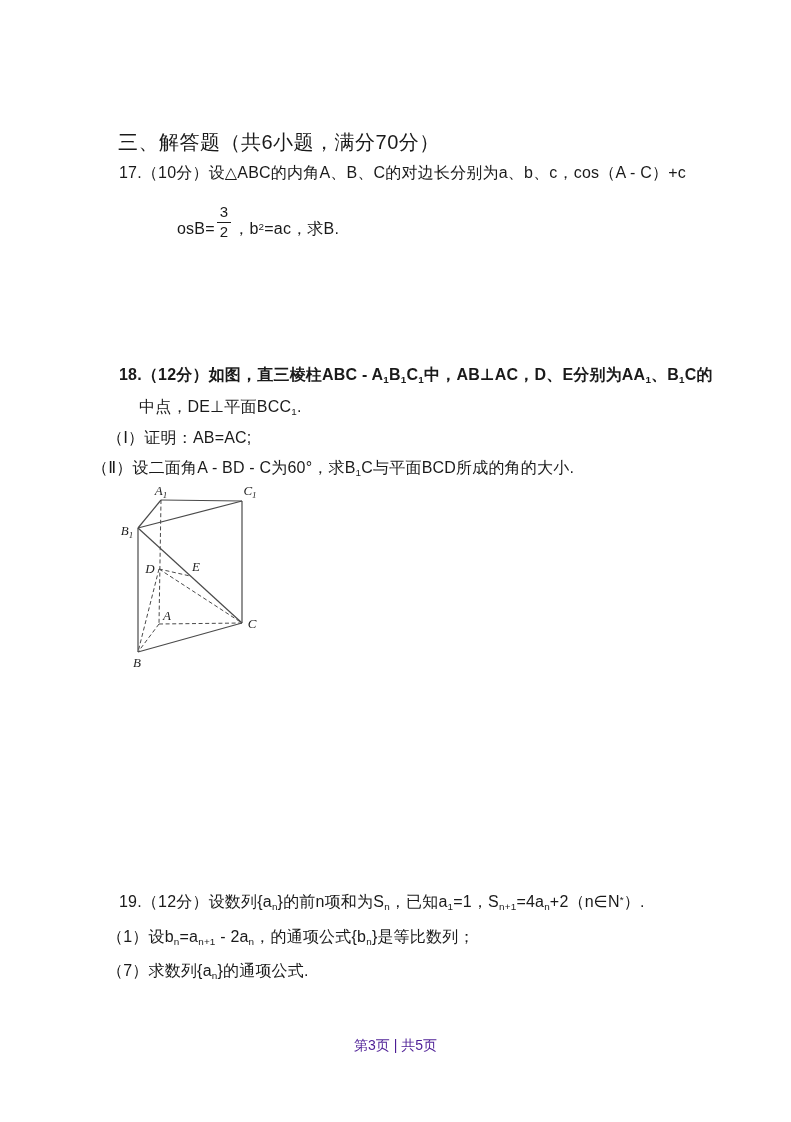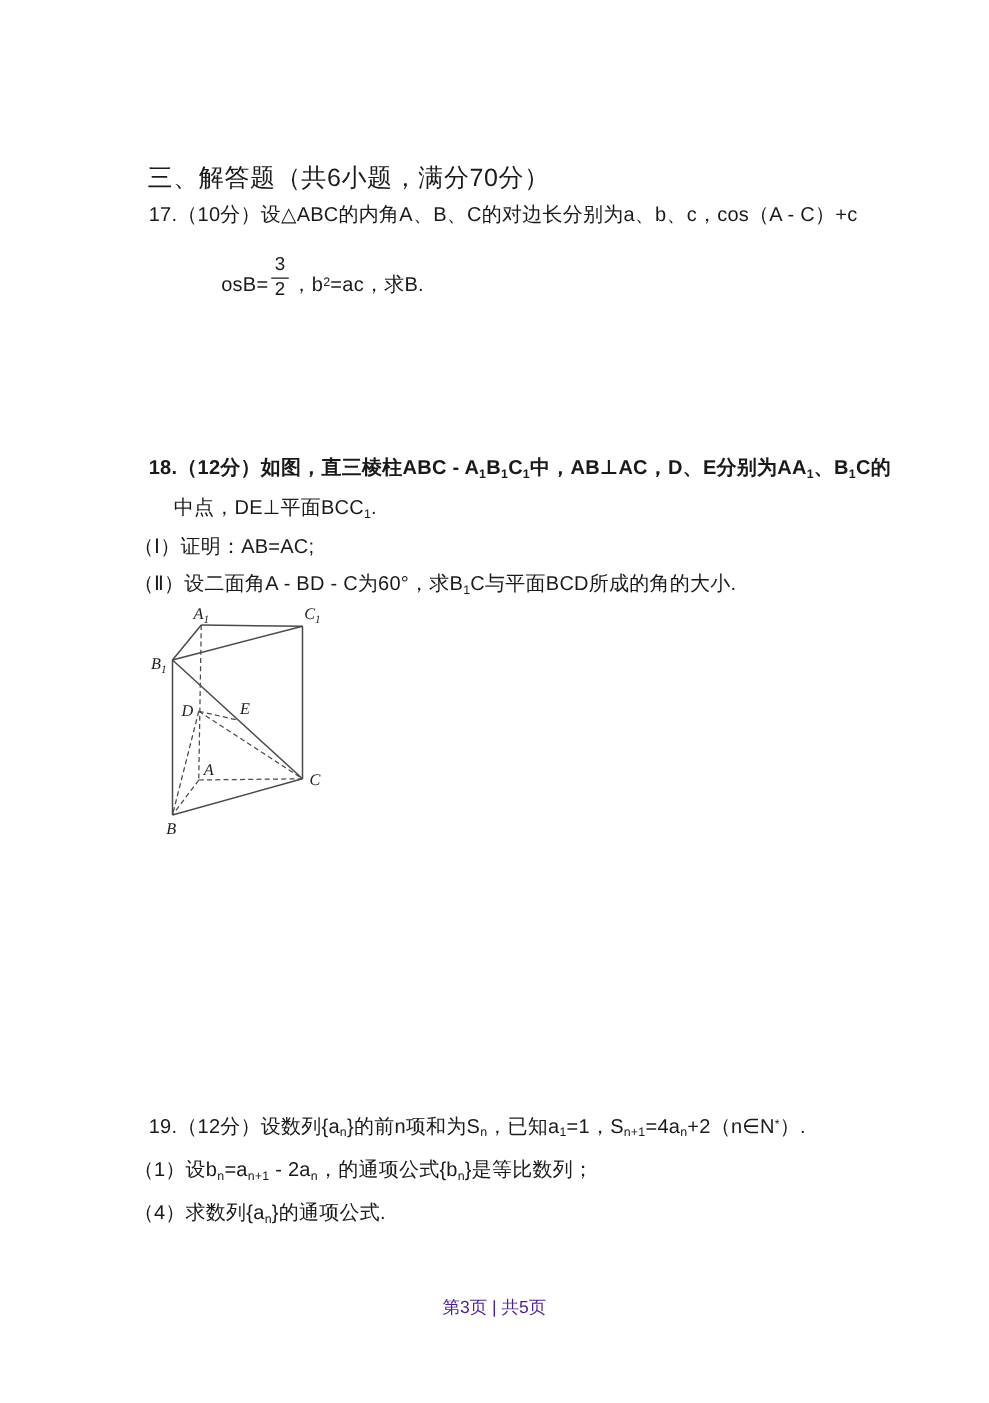--- a/index.html
+++ b/index.html
@@ -78,21 +78,21 @@
     </span>
     <span><span>，b</span><sup>2</sup><span>=ac，求B.</span></span>
   </div>
 
   <div class="line" style="left:119px; top:364px;font-weight:bold;"><span>18.（12分）如图，直三棱柱ABC - A</span><sub>1</sub><span>B</span><sub>1</sub><span>C</span><sub>1</sub><span>中，AB⊥AC，D、E分别为AA</span><sub>1</sub><span>、B</span><sub>1</sub><span>C的</span></div>
 
   <div class="line" style="left:139px; top:396px;"><span>中点，DE⊥平面BCC</span><sub>1</sub><span>.</span></div>
 
   <div class="line" style="left:107px; top:427px;text-align:center;">（Ⅰ）证明：AB=AC;</div>
 
-  <div class="line" style="left:107px; top:457px;"><span>（Ⅱ）设二面角A - BD - C为60°，求B</span><sub>1</sub><span>C与平面BCD所成的角的大小.</span></div>
+  <div class="line" style="left:92px; top:457px;"><span>（Ⅱ）设二面角A - BD - C为60°，求B</span><sub>1</sub><span>C与平面BCD所成的角的大小.</span></div>
 
   <svg class="figure" width="165" height="200" viewBox="0 0 165 200">
 
     <line class="solid" x1="51" y1="22" x2="132" y2="23"></line>
     <line class="solid" x1="51" y1="22" x2="28" y2="50"></line>
     <line class="solid" x1="28" y1="50" x2="132" y2="23"></line>
     <line class="solid" x1="28" y1="50" x2="28" y2="174"></line>
     <line class="solid" x1="132" y1="23" x2="132" y2="145"></line>
     <line class="solid" x1="28" y1="174" x2="132" y2="145"></line>
     <line class="solid" x1="28" y1="50" x2="132" y2="145"></line>
@@ -111,17 +111,17 @@
     <text x="86" y="93" text-anchor="middle"><tspan>E</tspan><tspan class="fsub" dy="3"></tspan></text>
     <text x="57" y="142" text-anchor="middle"><tspan>A</tspan><tspan class="fsub" dy="3"></tspan></text>
     <text x="27" y="189" text-anchor="middle"><tspan>B</tspan><tspan class="fsub" dy="3"></tspan></text>
     <text x="142" y="150" text-anchor="middle"><tspan>C</tspan><tspan class="fsub" dy="3"></tspan></text>
   </svg>
 
   <div class="line" style="left:119px; top:891px;"><span>19.（12分）设数列{a</span><sub>n</sub><span>}的前n项和为S</span><sub>n</sub><span>，已知a</span><sub>1</sub><span>=1，S</span><sub>n+1</sub><span>=4a</span><sub>n</sub><span>+2（n∈N</span><sup>*</sup><span>）.</span></div>
 
   <div class="line" style="left:107px; top:926px;"><span>（1）设b</span><sub>n</sub><span>=a</span><sub>n+1</sub><span> - 2a</span><sub>n</sub><span>，的通项公式{b</span><sub>n</sub><span>}是等比数列；</span></div>
 
-  <div class="line" style="left:107px; top:960px;"><span>（4）求数列{a</span><sub>n</sub><span>}的通项公式.</span></div>
+  <div class="line" style="left:107px; top:960px;"><span>（7）求数列{a</span><sub>n</sub><span>}的通项公式.</span></div>
 
   <div class="footer">第3页 | 共5页</div>
 
 </div>
 
 </body></html>

